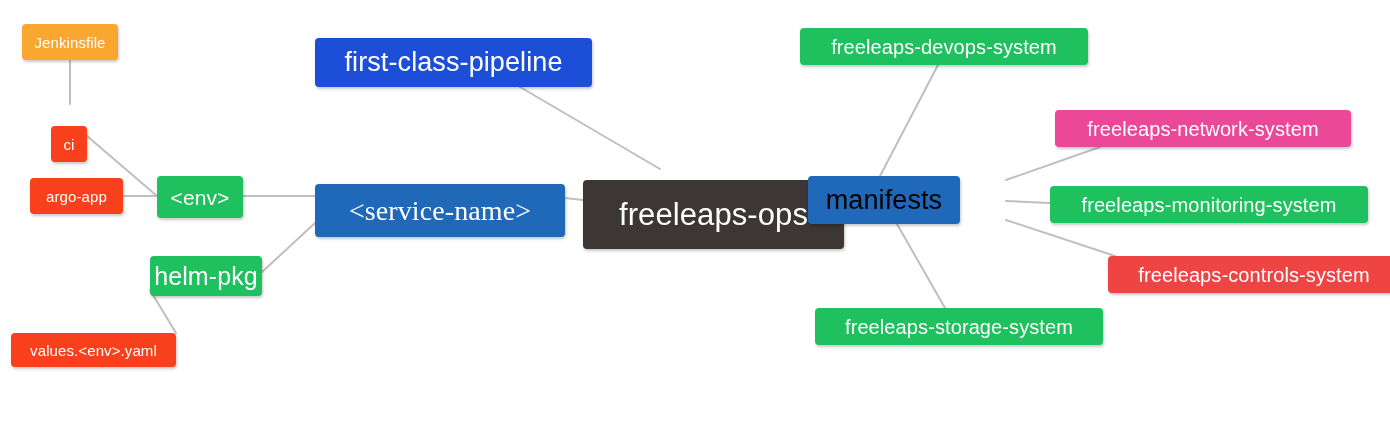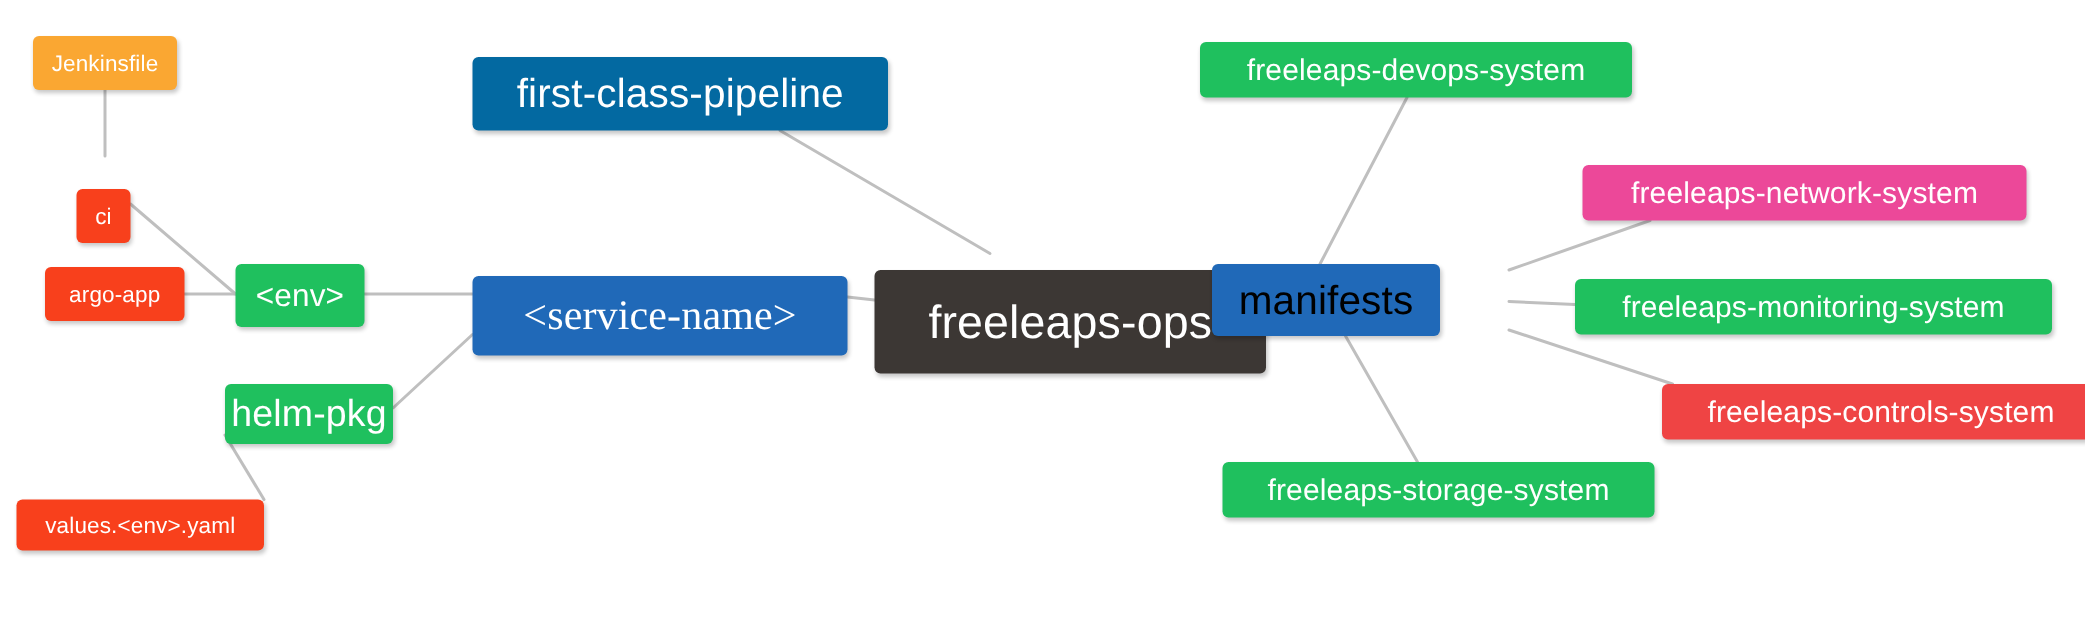--- a/index.html
+++ b/index.html
@@ -89,21 +89,21 @@
       </div>
       <div class="node c-green" style="left: 157px; top: 176px; width: 86px; height: 42px; font-size: 21px; background: rgb(31, 192, 94); color: rgb(255, 255, 255);">
         <span class="node-label">&lt;env&gt;</span>
       </div>
       <div class="node c-green" style="left: 150px; top: 256px; width: 112px; height: 40px; font-size: 25px; background: rgb(31, 192, 94); color: rgb(255, 255, 255);">
         <span class="node-label">helm-pkg</span>
       </div>
       <div class="node c-red" style="left: 11px; top: 333px; width: 165px; height: 34px; font-size: 15px; background: rgb(248, 64, 28); color: rgb(255, 255, 255);">
         <span class="node-label">values.&lt;env&gt;.yaml</span>
       </div>
-      <div class="node c-blue" style="left: 315px; top: 38px; width: 277px; height: 49px; font-size: 27px; background: #0369a1; color: rgb(255, 255, 255);">
+      <div class="node c-blue" style="left: 315px; top: 38px; width: 277px; height: 49px; font-size: 27px; background: #1d4ed8; color: rgb(255, 255, 255);">
         <span class="node-label">first-class-pipeline</span>
       </div>
       <div class="node c-blue" style="left: 315px; top: 184px; width: 250px; height: 53px; font-size: 28px; background: rgb(32, 105, 184); color: rgb(255, 255, 255); font-family: Liberation Serif, serif;">
         <span class="node-label">&lt;service-name&gt;</span>
       </div>
       <div class="node c-root" style="left: 583px; top: 169px; width: 261px; height: 69px; font-size: 31px; background: rgb(60, 55, 52); color: rgb(255, 255, 255);">
         <span class="node-label">freeleaps-ops</span>
       </div>
       <div class="node c-blue" style="left: 808px; top: 176px; width: 152px; height: 48px; font-size: 27px; background: rgb(32, 105, 184); color: #000000;">
         <span class="node-label">manifests</span>

